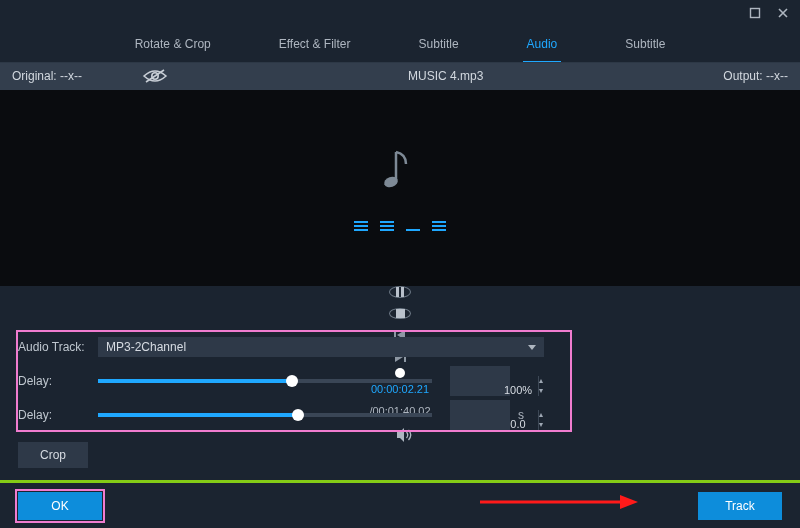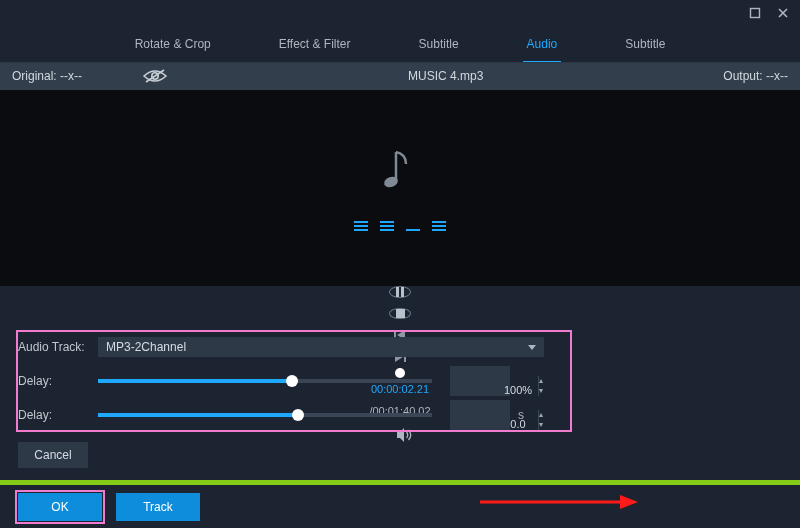--- a/index.html
+++ b/index.html
@@ -52,21 +52,21 @@
   .slider-thumb { position: absolute; top: 50%; width: 12px; height: 12px; background: #fff; border-radius: 50%; transform: translate(-50%, -50%); }
   .spinbox { width: 60px; height: 30px; background: #2e3948; display: flex; align-items: flex-end; padding-left: 48px; }
   .spinbox input { flex: 1; width: 40px; background: transparent; border: none; color: #d6dbe2; font-size: 11px; text-align: center; outline: none; }
   .spin-arrows { width: 14px; display: flex; flex-direction: column; }
   .spin-arrows span { height: 10px; font-size: 8px; text-align: center; line-height: 9px; color: #9da7b3; border-left: 1px solid #3d4856; }
   .unit { margin-left: 8px; color: #aeb6c0; }
 
   .reset-btn { margin-top: 8px; width: 70px; height: 26px; background: #2e3948; color: #d6dbe2; display: inline-flex; align-items: center; justify-content: center; font-size: 12px; }
 
   
-  .footer { position: absolute; left: 0; right: 0; bottom: 0; height: 48px; border-top: 5px solid #84cc16; display: flex; align-items: center; justify-content: flex-start; padding: 0 18px; gap: 14px; }
+  .footer { position: absolute; left: 0; right: 0; bottom: 0; height: 48px; border-top: 3px solid #84cc16; display: flex; align-items: center; justify-content: space-between; padding: 0 18px; gap: 14px; }
   .btn { width: 84px; height: 28px; display: inline-flex; align-items: center; justify-content: center; font-size: 12px; background: #0d8ddb; color: #fff; }
   .btn.ok { outline: 2px solid #f07ccf; outline-offset: 1px; }
 
   
   .arrow-ann { position: absolute; left: 480px; bottom: 16px; pointer-events: none; }
 </style>
 </head>
 <body>
 
 <div class="titlebar">
@@ -210,21 +210,21 @@
     <div class="spinbox">
       <input value="0.0" style="">
       <div class="spin-arrows">
           <span>▴</span>
           <span>▾</span>
         </div>
     </div>
     <span class="unit">s</span>
   </div>
 
-  <div class="reset-btn">Cancel</div>
+  <div class="reset-btn">Crop</div>
 </div>
 
 <div class="footer">
   <div class="btn ok">OK</div>
   <div class="btn">Track</div>
 </div>
 
 <svg class="arrow-ann" width="160" height="20">
   <line x1="0" y1="10" x2="140" y2="10" stroke="#ff1a1a" stroke-width="3"></line>
   <polygon points="140,3 158,10 140,17" fill="#ff1a1a"></polygon>

